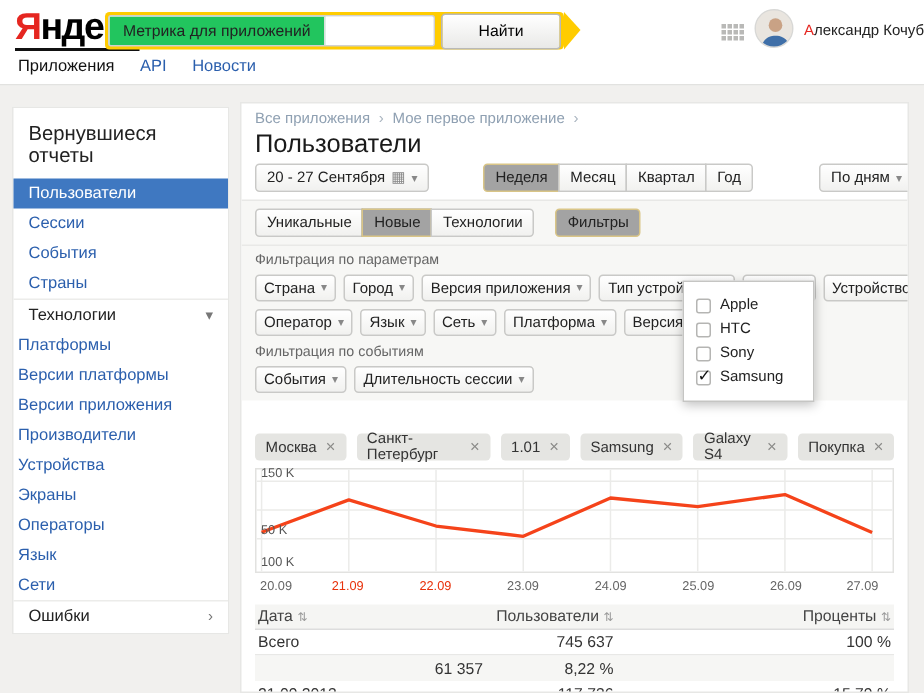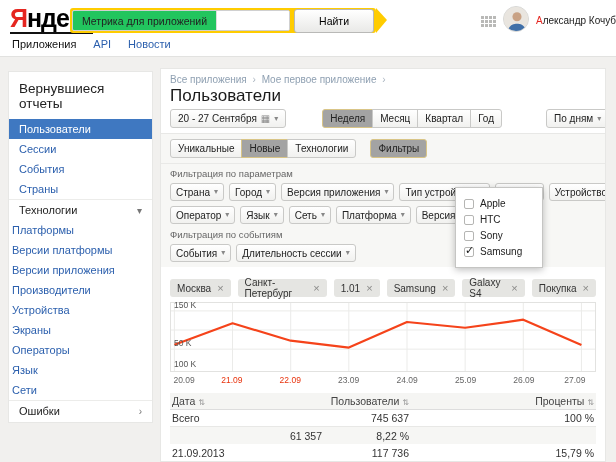--- a/index.html
+++ b/index.html
@@ -59,21 +59,21 @@
   .flabel { font-size:9.5px; color:#666; margin:1px 0 4px; }
   .frow { display:flex; gap:5px; margin-bottom:5px; flex-wrap:nowrap; }
   .frow .btn { padding:0 5px; height:18px; }
   
   .dropdown { position:absolute; left:281px; top:53px; width:88px; background:#fff; border:1px solid #c5c5c3; box-shadow:0 2px 7px rgba(0,0,0,.25); padding:6px 8px; z-index:5;margin-left:13px; }
   .dd-row { display:flex; align-items:center; gap:6px; height:13px; margin:3px 0; font-size:10px; color:#222; cursor:pointer;}
   .cb { width:10px; height:10px; border:1px solid #b5b5b3; border-radius:2px; background:#fff; position:relative; flex:0 0 auto;}
   .cb .mark { display:none; position:absolute; left:0px; top:-4px; font-size:11px; color:#111; font-style:normal; font-weight:bold;}
   .cb.checked .mark { display:block; }
   
-  .chips { display:flex; gap:7px; margin:12px 0 5px; }
+  .chips { display:flex; gap:7px; margin:22px 0 5px; }
   .chip { background:#e5e5e2; border-radius:3px; height:18px; display:inline-flex; align-items:center; gap:6px; padding:0 7px; font-size:10px; color:#333; cursor:pointer;}
   .chip .x { color:#8a8a88; font-size:11px; line-height:1; }
   
   .chart { margin-top:4px; }
   .plot { position:relative; height:70px; border:1px solid #e2e2e0; background:#fff; }
   .plot svg { position:absolute; left:0; top:0; width:100%; height:100%; display:block; }
   .gridline { stroke:#ebebe9; stroke-width:1; vector-effect:non-scaling-stroke; }
   .dataline { fill:none; stroke-width:2.2; vector-effect:non-scaling-stroke; stroke-linejoin:round; }
   .yl { position:absolute; left:3px; font-size:8.5px; color:#555; }
   .xlabels { position:relative; height:12px; margin-top:3px; }

